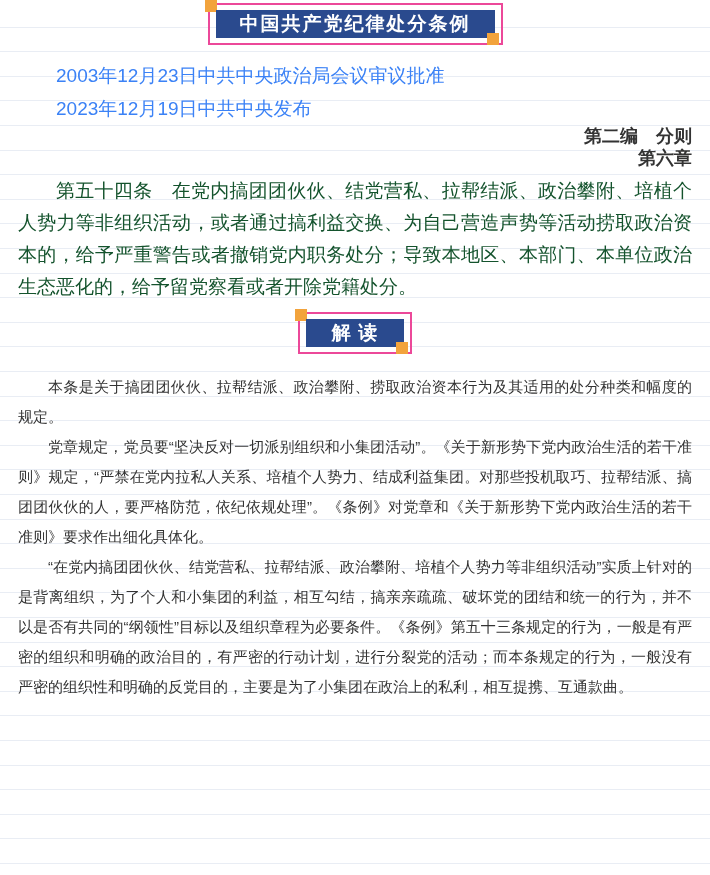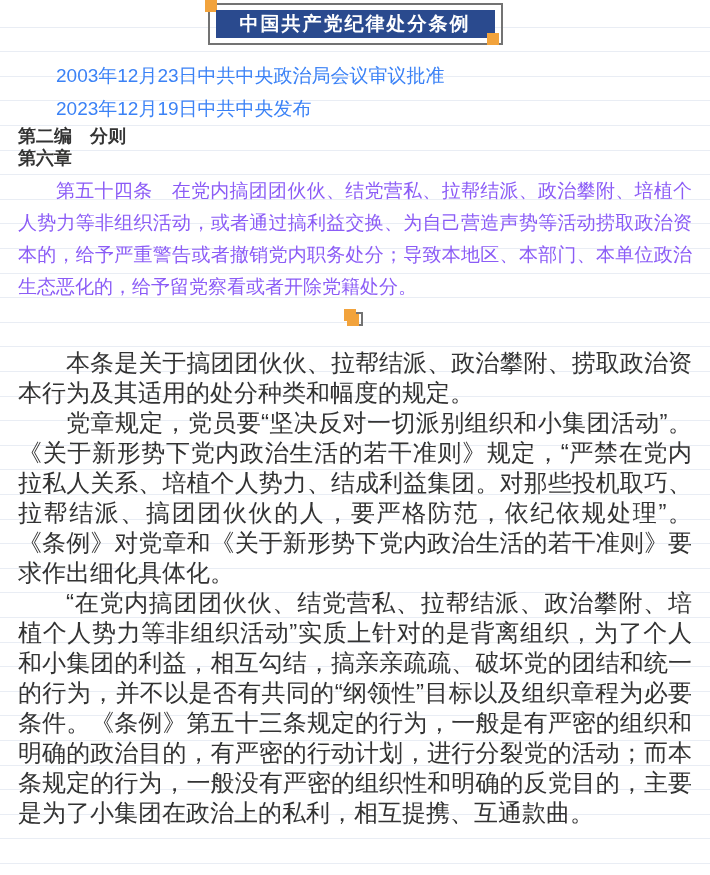--- a/index.html
+++ b/index.html
@@ -16,21 +16,21 @@
     font-family: "Liberation Sans", sans-serif;
     color: #333333;
   }
   .page { padding: 2px 18px 0 18px; }
 
   
   .badge-row { text-align: center; }
   .badge {
     display: inline-block;
     position: relative;
-    border: 2px solid #737373;
+    border: 2px solid #ec4899;
     padding: 5px 6px;
     margin-top: 1px;
     background: transparent;
   }
   .badge-core {
     position: relative;
     z-index: 1;
     background: #2a4a8e;
     color: #ffffff;
     font-weight: bold;
@@ -56,45 +56,45 @@
     font-size: 19px;
     line-height: 33px;
     text-indent: 2em;
     color: #3b82f6;
   }
 
   
   .headings { margin-top: 0; }
   .headings h2 {
     margin: 0;
-    text-align: left;
+    text-align: right;
     font-size: 18px;
     line-height: 22px;
     font-weight: bold;
     color: #333333;
   }
 
   
   .article {
     margin: 6px 0 0 0;
     font-size: 19px;
     line-height: 32px;
     text-align: justify;
     text-indent: 2em;
-    color: #8b5cf6;
+    color: #14532d;
   }
 
   .jiedu-row { margin-top: 8px; }
   .jiedu .badge-core { padding: 3px 26px; letter-spacing: 1px; }
 
   
   .interpretation { margin-top: 18px; }
   .interpretation p {
     margin: 0;
-    font-size: 24px;
+    font-size: 15px;
     line-height: 30px;
     text-align: justify;
     text-indent: 2em;
     color: #333333;
   }
 </style>
 </head>
 <body>
 
 <div class="page">
@@ -115,20 +115,21 @@
   <div class="headings">
     <h2>第二编　分则</h2>
     <h2>第六章</h2>
   </div>
 
   <p class="article">第五十四条　在党内搞团团伙伙、结党营私、拉帮结派、政治攀附、培植个人势力等非组织活动，或者通过搞利益交换、为自己营造声势等活动捞取政治资本的，给予严重警告或者撤销党内职务处分；导致本地区、本部门、本单位政治生态恶化的，给予留党察看或者开除党籍处分。</p>
 
   <div class="badge-row jiedu-row">
     <div class="badge jiedu">
       <span class="corner tl"></span>
+      <div class="badge-core">解 读</div>
       <span class="corner br"></span>
     </div>
   </div>
 
   <div class="interpretation">
     <p>本条是关于搞团团伙伙、拉帮结派、政治攀附、捞取政治资本行为及其适用的处分种类和幅度的规定。</p>
     <p>党章规定，党员要“坚决反对一切派别组织和小集团活动”。《关于新形势下党内政治生活的若干准则》规定，“严禁在党内拉私人关系、培植个人势力、结成利益集团。对那些投机取巧、拉帮结派、搞团团伙伙的人，要严格防范，依纪依规处理”。《条例》对党章和《关于新形势下党内政治生活的若干准则》要求作出细化具体化。</p>
     <p>“在党内搞团团伙伙、结党营私、拉帮结派、政治攀附、培植个人势力等非组织活动”实质上针对的是背离组织，为了个人和小集团的利益，相互勾结，搞亲亲疏疏、破坏党的团结和统一的行为，并不以是否有共同的“纲领性”目标以及组织章程为必要条件。《条例》第五十三条规定的行为，一般是有严密的组织和明确的政治目的，有严密的行动计划，进行分裂党的活动；而本条规定的行为，一般没有严密的组织性和明确的反党目的，主要是为了小集团在政治上的私利，相互提携、互通款曲。</p>
   </div>
 

